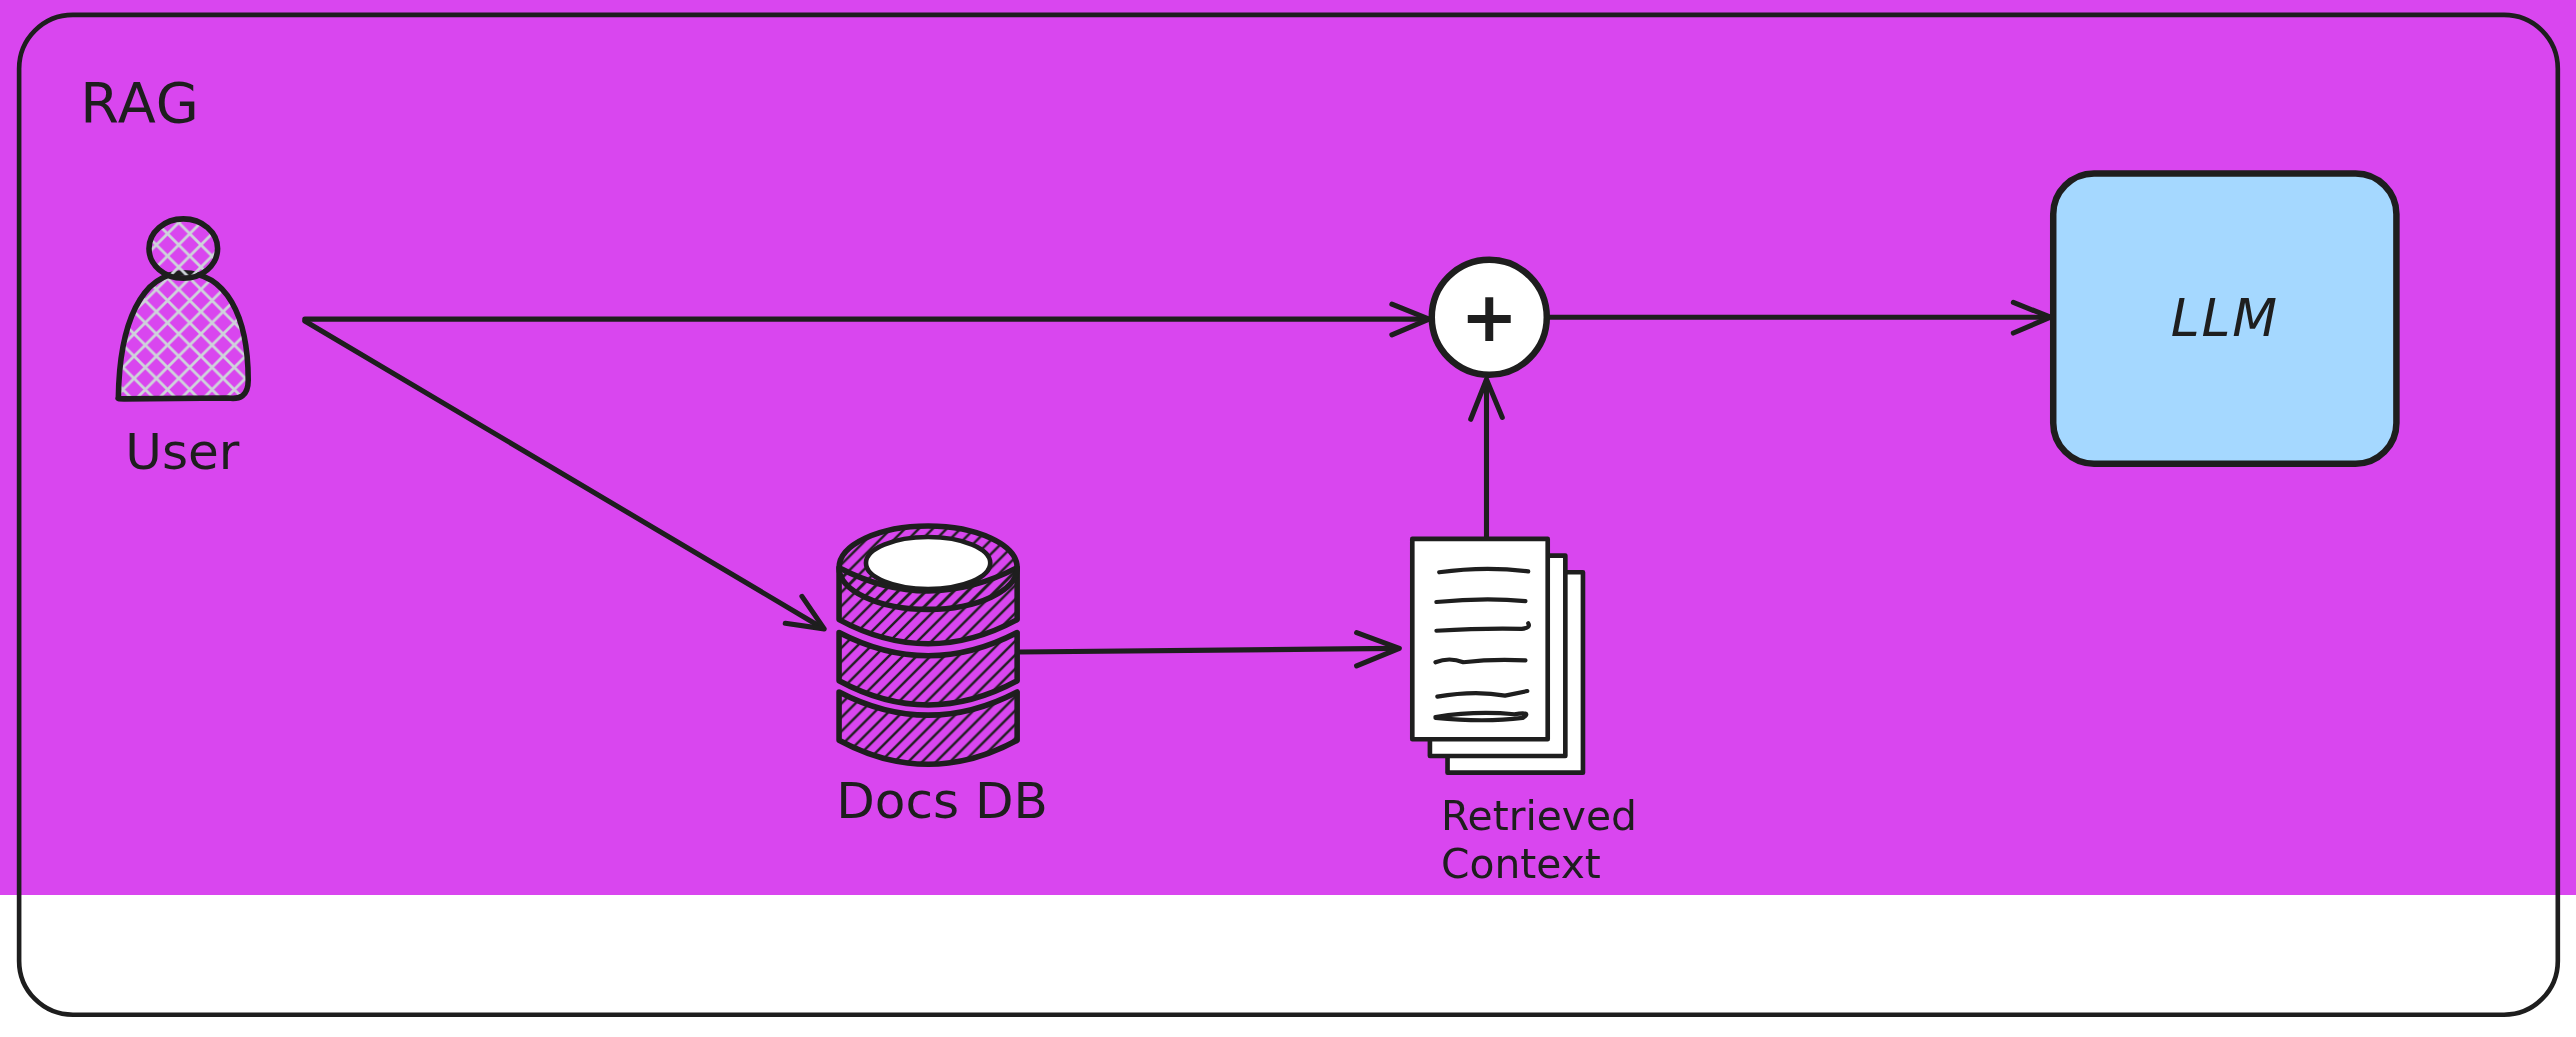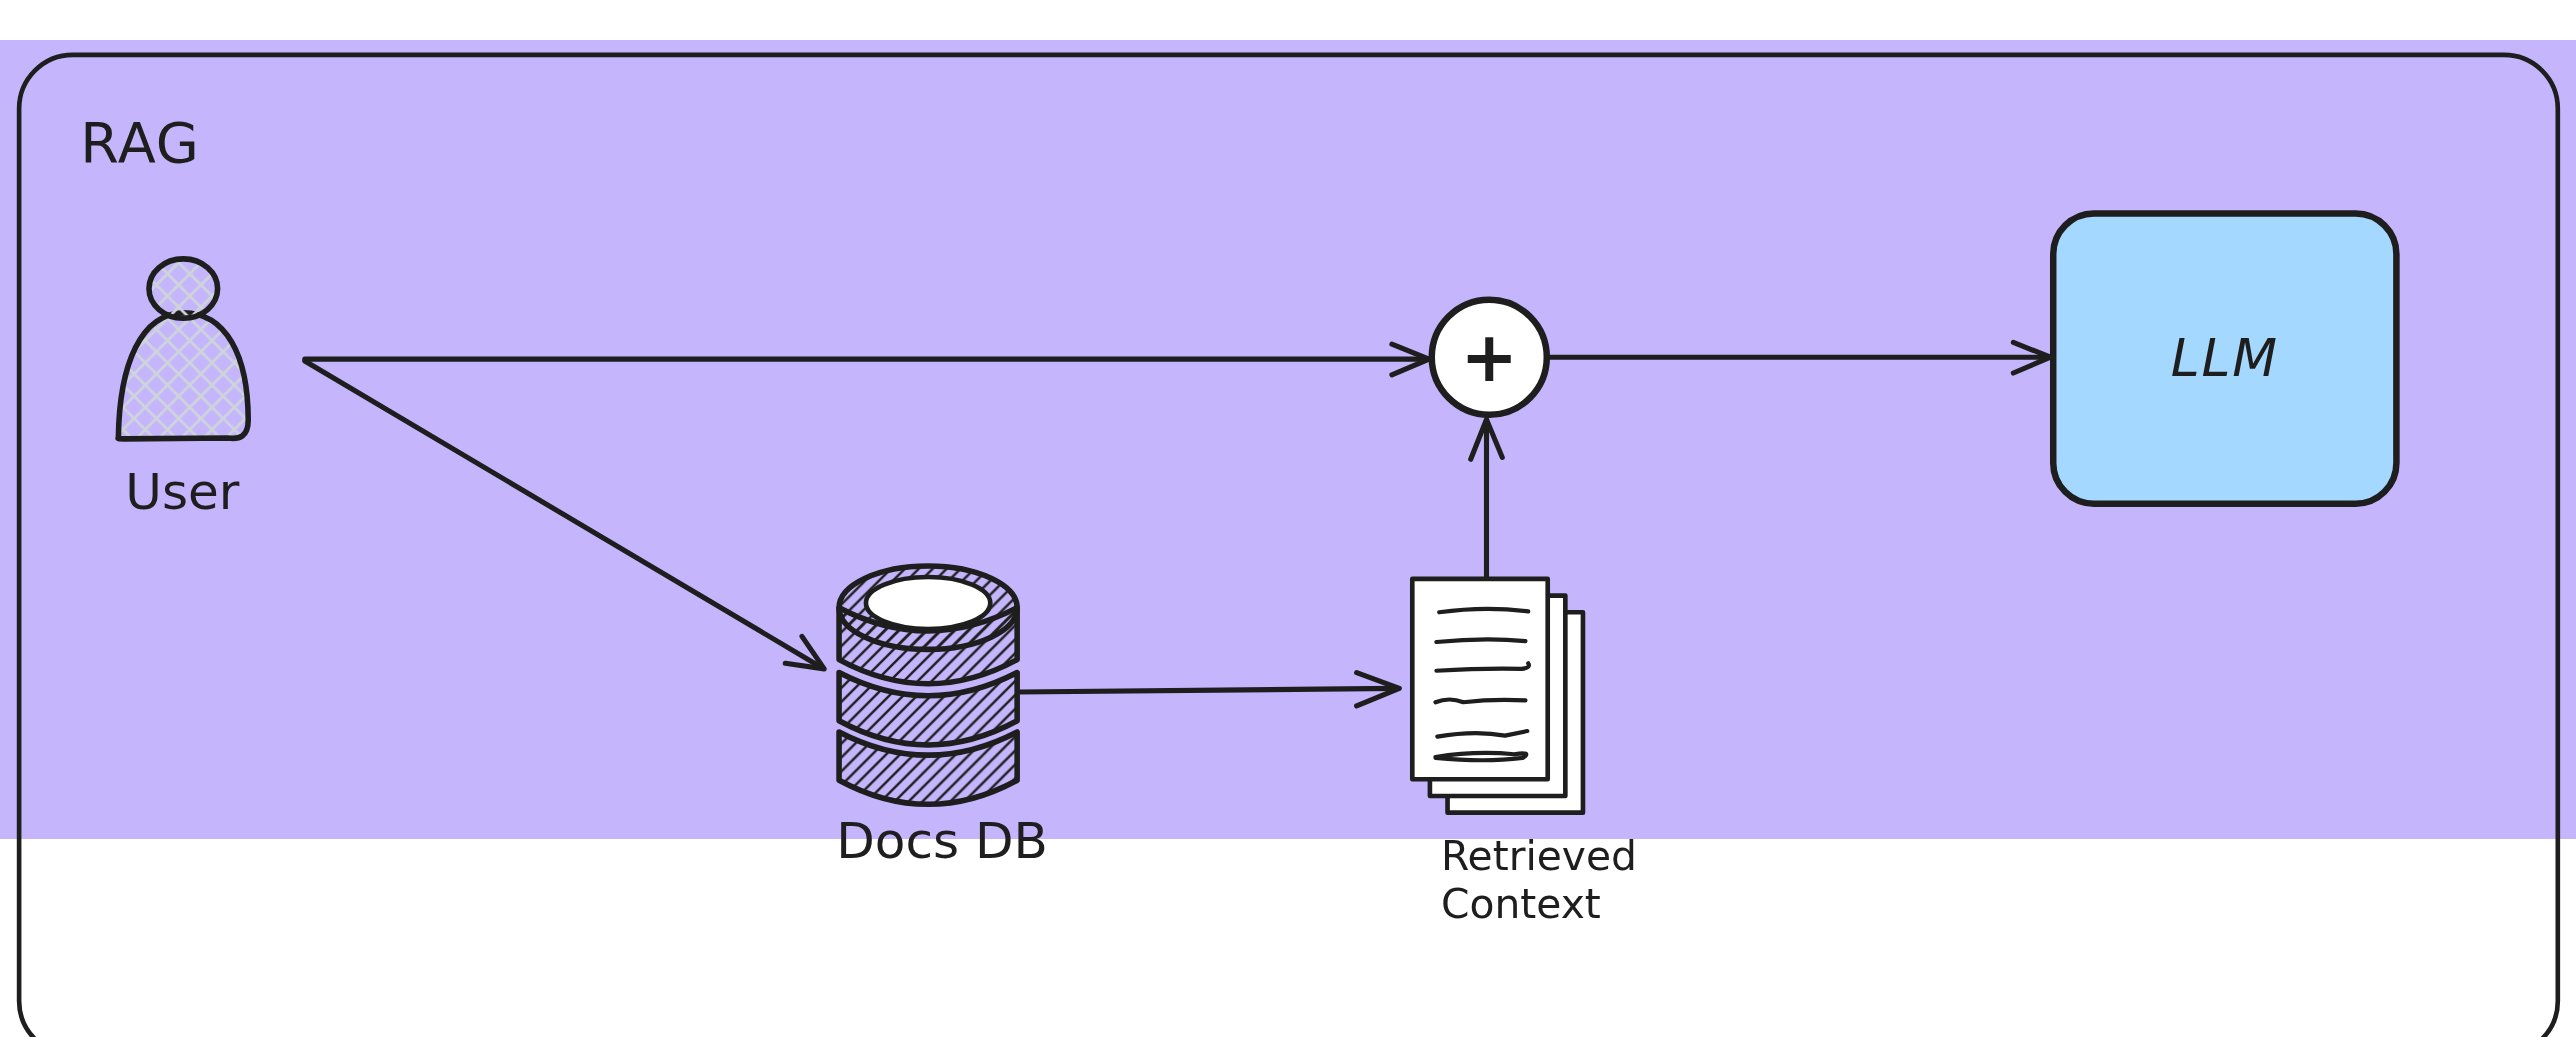--- a/index.html
+++ b/index.html
@@ -6,23 +6,22 @@
     margin: 0;
     padding: 0;
     background: #ffffff;
     width: 2576px;
     height: 1037px;
     overflow: hidden;
   }
   .canvas-wrap {
     position: relative;
     width: 2576px;
-    height: 799px;
-    background: #c4b5fd;
-    margin-top: 40px;
+    height: 895px;
+    background: #d946ef;
   }
   svg text {
     font-family: "DejaVu Sans", sans-serif;
     fill: #1e1e1e;
   }
   .title-text   { font-size: 60px; letter-spacing: 1px; }
   .node-label   { font-size: 54px; }
   .small-label  { font-size: 44px; }
   .llm-label    { font-size: 56px; font-style: italic; letter-spacing: 2px; }
   .plus-symbol  { font-size: 74px; font-weight: bold; }

